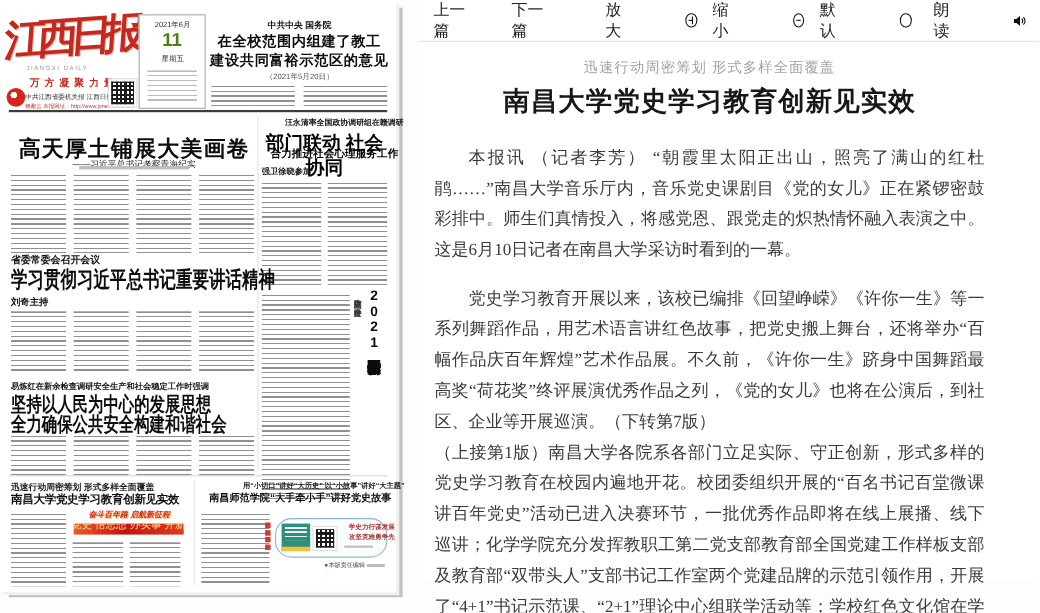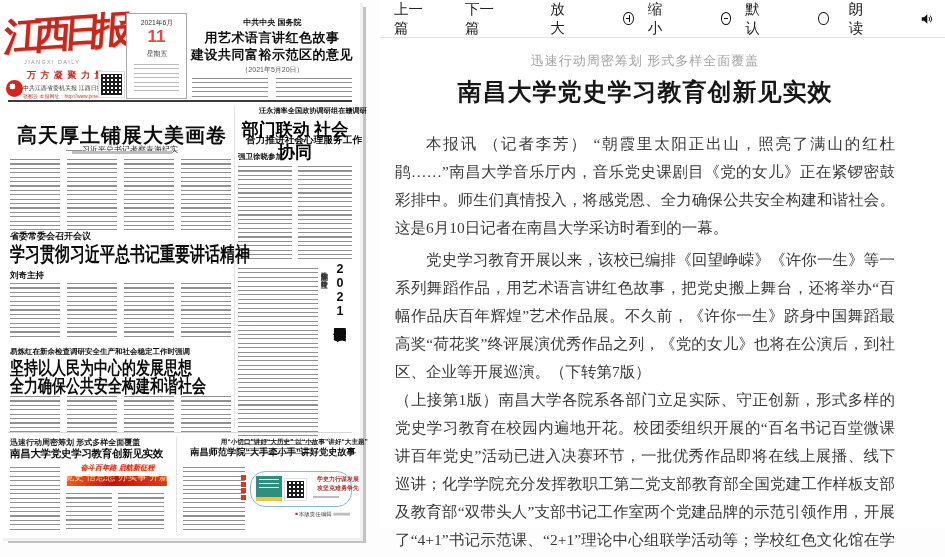--- a/index.html
+++ b/index.html
@@ -38,21 +38,21 @@
   .mast-pub{left:23px;top:84px;color:#333;}
   .mast-site{left:23px;top:93px;color:#c0392b;}
   .phoenix{left:6px;top:80px;width:17px;height:17px;border-radius:50%;
       background:radial-gradient(circle at 38% 38%,#fff 0 19%,#d8251c 21%);}
   .qr{background-image:repeating-linear-gradient(0deg,#1c1c1c 0 2px,transparent 2px 4px),
        repeating-linear-gradient(90deg,#1c1c1c 0 2px,#fff 2px 4px);
       border:2px solid #fff;outline:1px solid #ddd;}
   #qr-mast{left:99px;top:72px;width:21px;height:21px;}
   #datebox{left:126px;top:13px;width:59px;height:84px;border:1px solid #a8a8a8;background:#fff;}
   #datebox .ym{top:4px;color:#333;}
-  #datebox .day{top:13px;font-size:17px;font-weight:bold;color:#ef4444;}
+  #datebox .day{top:13px;font-size:17px;font-weight:bold;color:#4d7c0f;}
   #datebox .wd{top:35px;color:#333;}
   #lead{left:190px;top:17px;width:164px;}
   #lead .k{top:0;font-weight:bold;color:#111;}
   #lead .t{font-size:13px;font-weight:800;color:#0d0d0d;letter-spacing:.5px;}
   #lead .d{top:48px;color:#555;}
   #mast-rule{left:8px;top:100px;width:344px;height:2px;background:#3c3c3c;}
 
   .story-title{font-weight:900;color:#0d0d0d;white-space:nowrap;}
   #a1{left:10px;top:106px;width:224px;}
   #a1 .t{top:0;font-size:20px;letter-spacing:1px;margin-top:16px;}
@@ -114,21 +114,21 @@
   .cicon.plus::after{content:"";position:absolute;top:2.2px;bottom:2.2px;left:4.6px;width:1.4px;
       background:#141414;}
   #article{margin:0 0 0 15px;width:500px;}
   #art-kicker{margin-top:14px;text-align:center;font-size:13px;color:#a3a3a3;letter-spacing:1px;}
   #art-title{margin-top:6px;text-align:center;font-size:24px;font-weight:800;color:#171717;
       letter-spacing:1px;}
   #art-body{margin-top:22px;font-family:"Liberation Serif","DejaVu Serif",serif;
       font-size:15.5px;line-height:28px;color:#3a3a3a;text-align:justify;}
   #art-body p{margin:0;}
   #art-body p.ind{text-indent:2em;}
-  #art-body p+p.ind{margin-top:4px;}
+  #art-body p+p.ind{margin-top:16px;}
 </style>
 </head>
 <body>
 
 <div id="left-panel" class="abs">
   <div id="paper" class="abs">
 
     <div class="abs mast-title">江西日报</div>
     <div class="abs mast-en lline"><span class="sc s55 lo">JIANGXI DAILY</span></div>
     <div class="abs mast-slogan lline"><span class="sc s9 lo">万方凝聚力量</span></div>
@@ -139,21 +139,21 @@
 
     <div id="datebox" class="abs">
       <div class="cline ym"><span class="sc s68">2021年6月</span></div>
       <div class="cline day">11</div>
       <div class="cline wd"><span class="sc s68">星期五</span></div>
       <div class="fcol lite" style="left:7px;right:7px;top:50px;bottom:6px"></div>
     </div>
 
     <div id="lead" class="abs">
       <div class="cline k"><span class="sc s8">中共中央 国务院</span></div>
-      <div class="cline t" style="top:12px">用艺术语言讲红色故事</div>
+      <div class="cline t" style="top:12px">在全校范围内组建了教工</div>
       <div class="cline t" style="top:29px">建设共同富裕示范区的意见</div>
       <div class="cline d"><span class="sc s7">（2021年5月20日）</span></div>
       <div class="fcol" style="left:2px;top:61px;width:76px;height:26px"></div>
       <div class="fcol" style="left:86px;top:61px;width:76px;height:26px"></div>
     </div>
 
     <div id="mast-rule" class="abs"></div>
 
     <div id="a1" class="abs">
       <div class="cline t story-title">高天厚土铺展大美画卷</div>
@@ -267,18 +267,18 @@
         <path d="M10.8 4.2a4.2 4.2 0 0 1 0 5.6" stroke="#111" stroke-width="1.3" fill="none"></path>
         <path d="M12.8 2.4a7 7 0 0 1 0 9.2" stroke="#111" stroke-width="1.3" fill="none"></path>
       </svg>
     </span>
   </div>
 
   <div id="article">
     <div id="art-kicker">迅速行动周密筹划 形式多样全面覆盖</div>
     <div id="art-title">南昌大学党史学习教育创新见实效</div>
     <div id="art-body">
-      <p class="ind">本报讯 （记者李芳） “朝霞里太阳正出山，照亮了满山的红杜鹃……”南昌大学音乐厅内，音乐党史课剧目《党的女儿》正在紧锣密鼓彩排中。师生们真情投入，将感党恩、全力确保公共安全构建和谐社会。这是6月10日记者在南昌大学采访时看到的一幕。</p>
+      <p class="ind">本报讯 （记者李芳） “朝霞里太阳正出山，照亮了满山的红杜鹃……”南昌大学音乐厅内，音乐党史课剧目《党的女儿》正在紧锣密鼓彩排中。师生们真情投入，将感党恩、跟党走的炽热情怀融入表演之中。这是6月10日记者在南昌大学采访时看到的一幕。</p>
       <p class="ind">党史学习教育开展以来，该校已编排《回望峥嵘》《许你一生》等一系列舞蹈作品，用艺术语言讲红色故事，把党史搬上舞台，还将举办“百幅作品庆百年辉煌”艺术作品展。不久前，《许你一生》跻身中国舞蹈最高奖“荷花奖”终评展演优秀作品之列，《党的女儿》也将在公演后，到社区、企业等开展巡演。（下转第7版）</p>
       <p>（上接第1版）南昌大学各院系各部门立足实际、守正创新，形式多样的党史学习教育在校园内遍地开花。校团委组织开展的“百名书记百堂微课讲百年党史”活动已进入决赛环节，一批优秀作品即将在线上展播、线下巡讲；化学学院充分发挥教职工第二党支部教育部全国党建工作样板支部及教育部“双带头人”支部书记工作室两个党建品牌的示范引领作用，开展了“4+1”书记示范课、“2+1”理论中心组联学活动等；学校红色文化馆在学生中开展体验式教学，累计参与学生达1.5万名，还吸引了省内外不少单位、团体前来参观、学习；在全校范围内组建了教工、本科生、博士研究生宣讲团，面向学校、社区等开展各类宣传宣讲206场。广大青年学子心向党的意愿越发强烈，入党人数从3月份的430人提升至4月份的1973人。</p>
     </div>
   </div>
 </div>
 
 </body></html>

